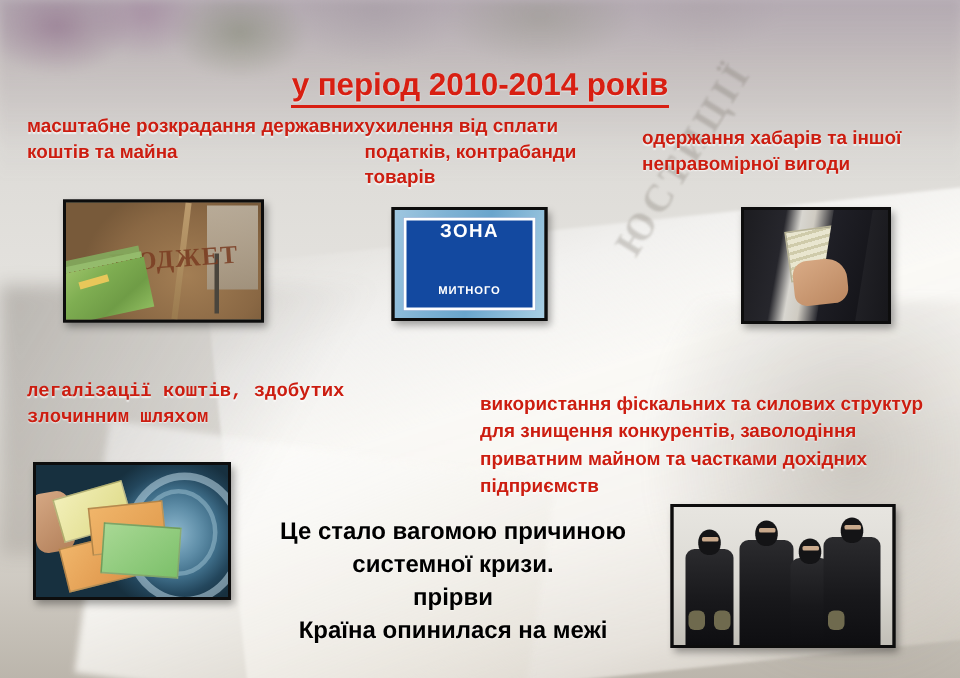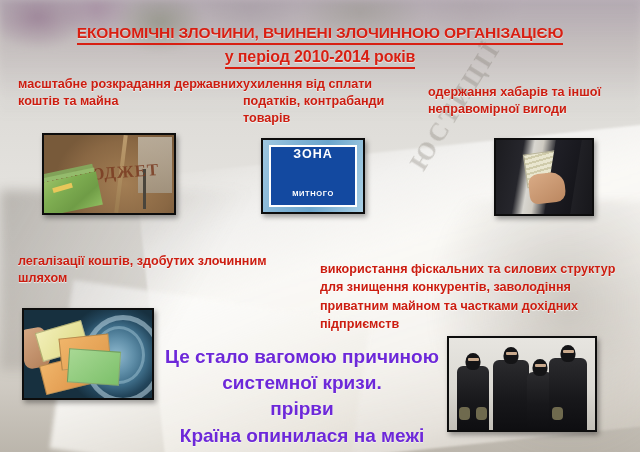--- a/index.html
+++ b/index.html
@@ -103,45 +103,45 @@
   .title-line {
     display: inline-block;
     color: #d81f12;
     font-weight: 700;
     font-size: 15.5px;
     letter-spacing: -0.1px;
     border-bottom: 2px solid #d81f12;
     padding-bottom: 1px;
     text-shadow: 0 1px 1px rgba(255,255,255,0.65);
   }
-  .title-line.sub { font-size: 16px; margin-top: 3px; text-align: right; }
+  .title-line.sub { font-size: 21px; margin-top: 3px; text-align: right; }
 
   
   .caption {
     position: absolute;
     color: #cc1d10;
     font-weight: 700;
     font-size: 12.6px;
     line-height: 1.35;
     text-shadow: 0 1px 1px rgba(255,255,255,0.75);
   }
   .cap-embezzle { left: 18px;  top: 76px;  width: 232px; }
   .cap-tax      { left: 243px; top: 76px;  width: 180px; }
   .cap-bribe    { left: 428px; top: 84px;  width: 200px; }
-  .cap-launder  { left: 18px;  top: 253px; width: 270px; }
+  .cap-launder  { left: 18px;  top: 253px; width: 270px; font-family: Liberation Mono, monospace; }
   .cap-fiscal   { left: 320px; top: 260px; width: 316px; line-height: 1.45; }
 
   
   .conclusion {
     position: absolute;
     left: 152px; top: 344px; width: 300px;
     text-align: center;
-    color: #6d28d9;
+    color: #000000;
     font-weight: 700;
-    font-size: 19px;
+    font-size: 16px;
     line-height: 1.38;
     text-shadow: 0 1px 1px rgba(255,255,255,0.6);
   }
 
   
   .photo {
     position: absolute;
     border: 2px solid #0d0d0d;
     box-shadow: 2px 3px 5px rgba(0,0,0,0.35);
     overflow: hidden;
@@ -320,21 +320,21 @@
 
   <div class="bg-layer bg-base"></div>
   <div class="bg-layer bg-foliage"></div>
   <div class="bg-layer bg-paper"></div>
   <div class="bg-layer bg-paper2"></div>
   <div class="bg-layer bg-dark-corner"></div>
   <div class="bg-layer bg-shadow-diag"></div>
   <div class="bg-layer bg-watermark">ЮСТИЦІЇ</div>
 
   <div class="title-block">
-    <div class="title-line">ЕКОНОМІЧНІ ЗЛОЧИНИ, ВЧИНЕНІ ЗЛОЧИННОЮ ОРГАНІЗАЦІЄЮ</div><br>
+    <br>
     <div class="title-line sub">у період 2010-2014 років</div>
   </div>
 
   <div class="caption cap-embezzle">масштабне розкрадання державних коштів та майна</div>
   <div class="caption cap-bribe">одержання хабарів та іншої неправомірної вигоди</div>
   <div class="caption cap-tax">ухилення від сплати податків, контрабанди товарів</div>
   <div class="caption cap-launder">легалізації коштів, здобутих злочинним шляхом</div>
   <div class="caption cap-fiscal">використання фіскальних та силових структур для знищення конкурентів, заволодіння приватним майном та частками дохідних підприємств</div>
 
   <div class="photo" id="photo-budget">

